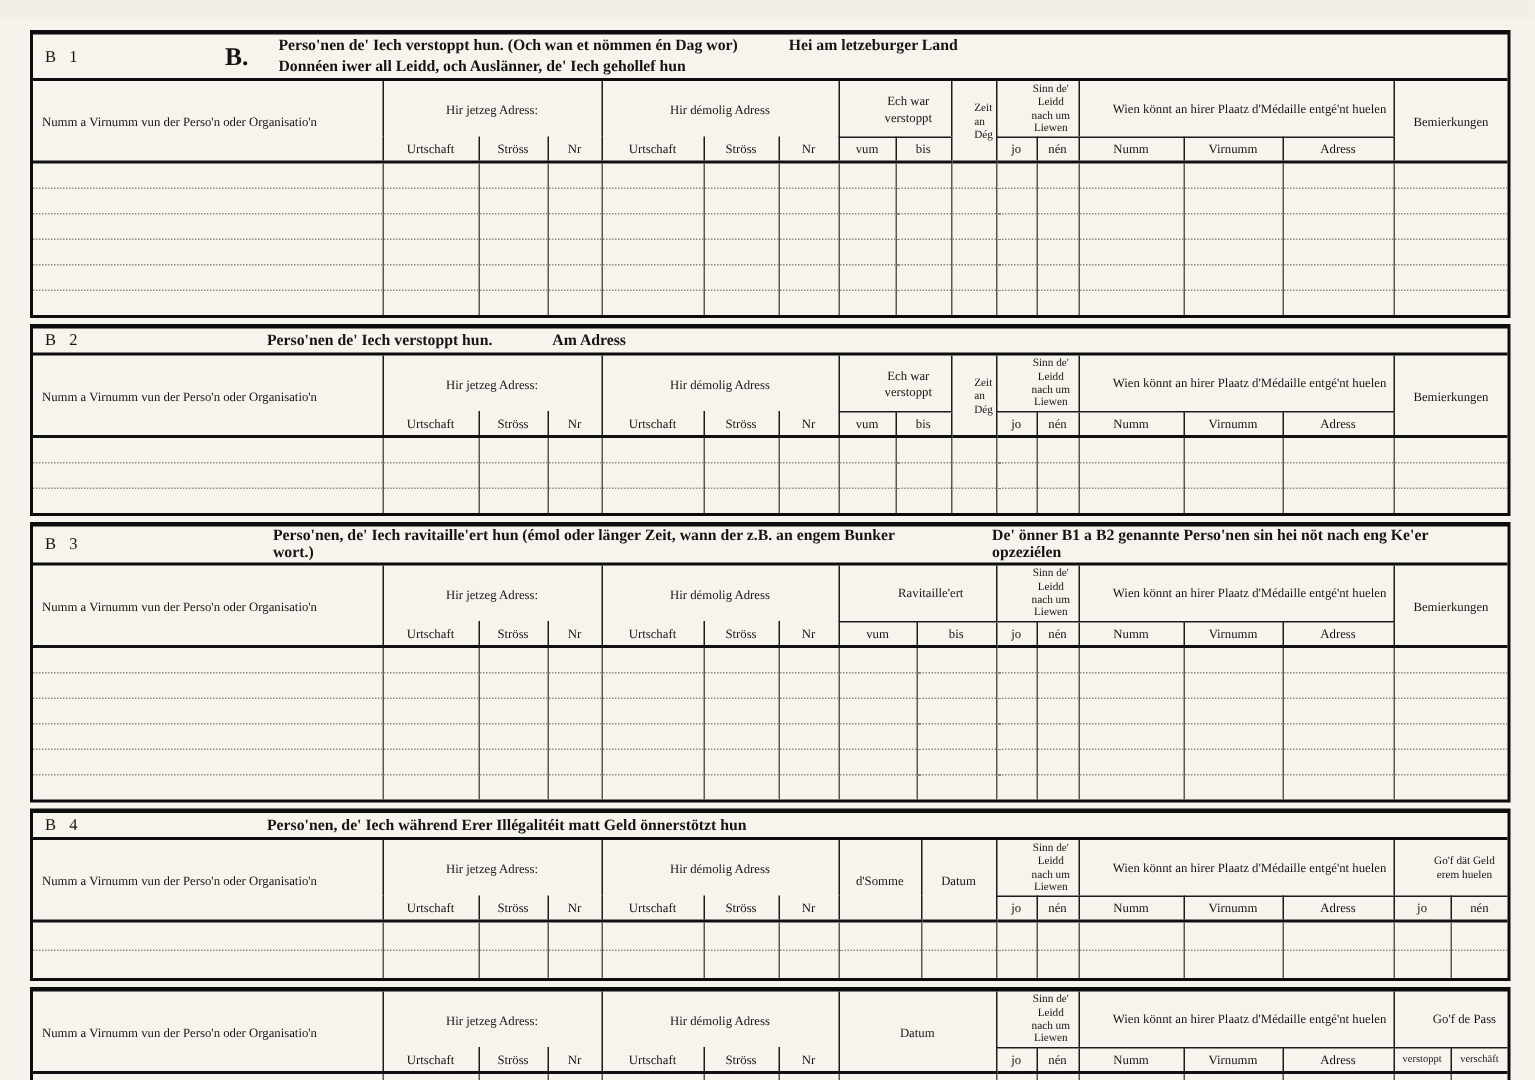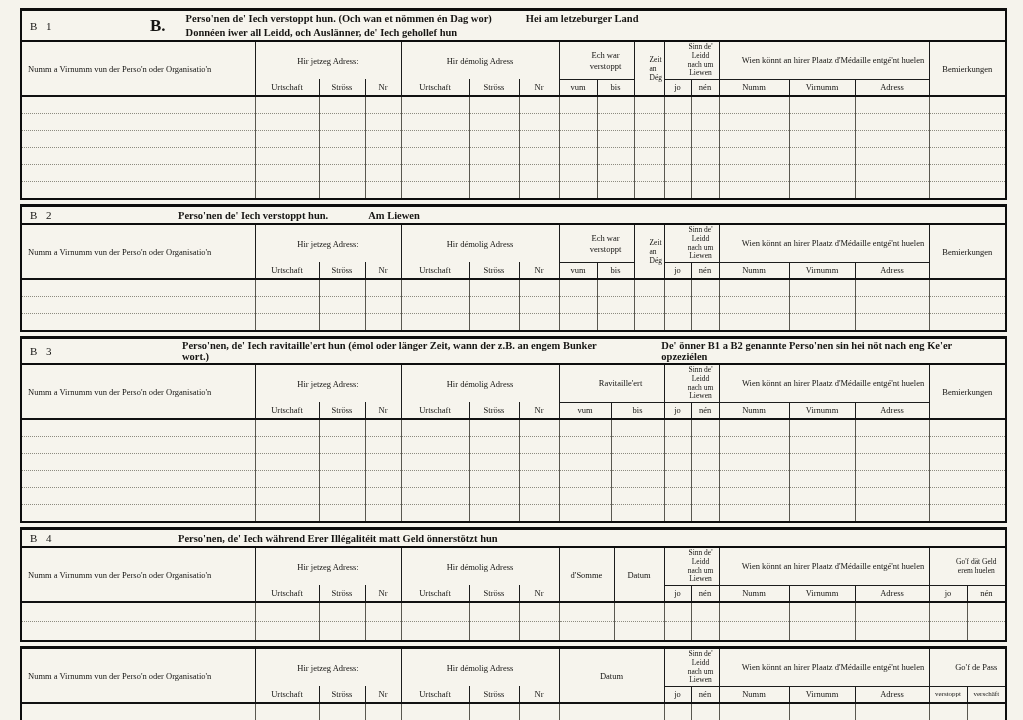--- a/index.html
+++ b/index.html
@@ -3,21 +3,21 @@
 <meta charset="utf-8">
 <style>
   * { box-sizing: border-box; }
   html, body { margin: 0; padding: 0; }
   body {
     width: 1023px; height: 720px; overflow: hidden;
     background: #f1efe8;
     font-family: "Liberation Serif", serif;
     color: #161513;
   }
-  .page { position: absolute; inset: 0; background: #f5f3ec; padding: 8px 16px 2px 20px; }
+  .page { position: absolute; inset: 0; background: #f5f3ec; padding: 8px 16px 2px 20px; margin-top: 12px; }
 
   .section { border: 2px solid #0d0d0d; border-top-width: 3px; margin-bottom: 4px; background: #f6f4ed; }
   .band { display: flex; align-items: center; border-bottom: 2px solid #0d0d0d; padding: 1px 8px; min-height: 18px; }
   .band.tall { min-height: 27px; }
   .sec-label { font-size: 11px; letter-spacing: 3px; width: 96px; flex: 0 0 auto; }
   .big-b { font-size: 17px; font-weight: bold; margin: 0 20px 0 24px; flex: 0 0 auto; }
   .titles { font-weight: bold; font-size: 10.5px; line-height: 1.3; }
   .titles .t2-right { margin-left: 34px; }
   .band-title { font-weight: bold; font-size: 10.5px; margin-left: 52px; }
   .band-title.close { margin-left: 56px; }
@@ -214,21 +214,21 @@
             <td></td>
         </tr>
         </tbody>
     </table>
   </div>
 
   <div class="section">
     <div class="band">
       <span class="sec-label">B 2</span>
       <span class="band-title">Perso'nen de' Iech verstoppt hun.</span>
-      <span class="band-right">Am Liewen</span>
+      <span class="band-right">Am Adress</span>
     </div>
     <table>
       <colgroup>
         <col style="width:233px">
           <col style="width:64px">
           <col style="width:46px">
           <col style="width:36px">
         <col style="width:68px">
           <col style="width:50px">
           <col style="width:40px">

